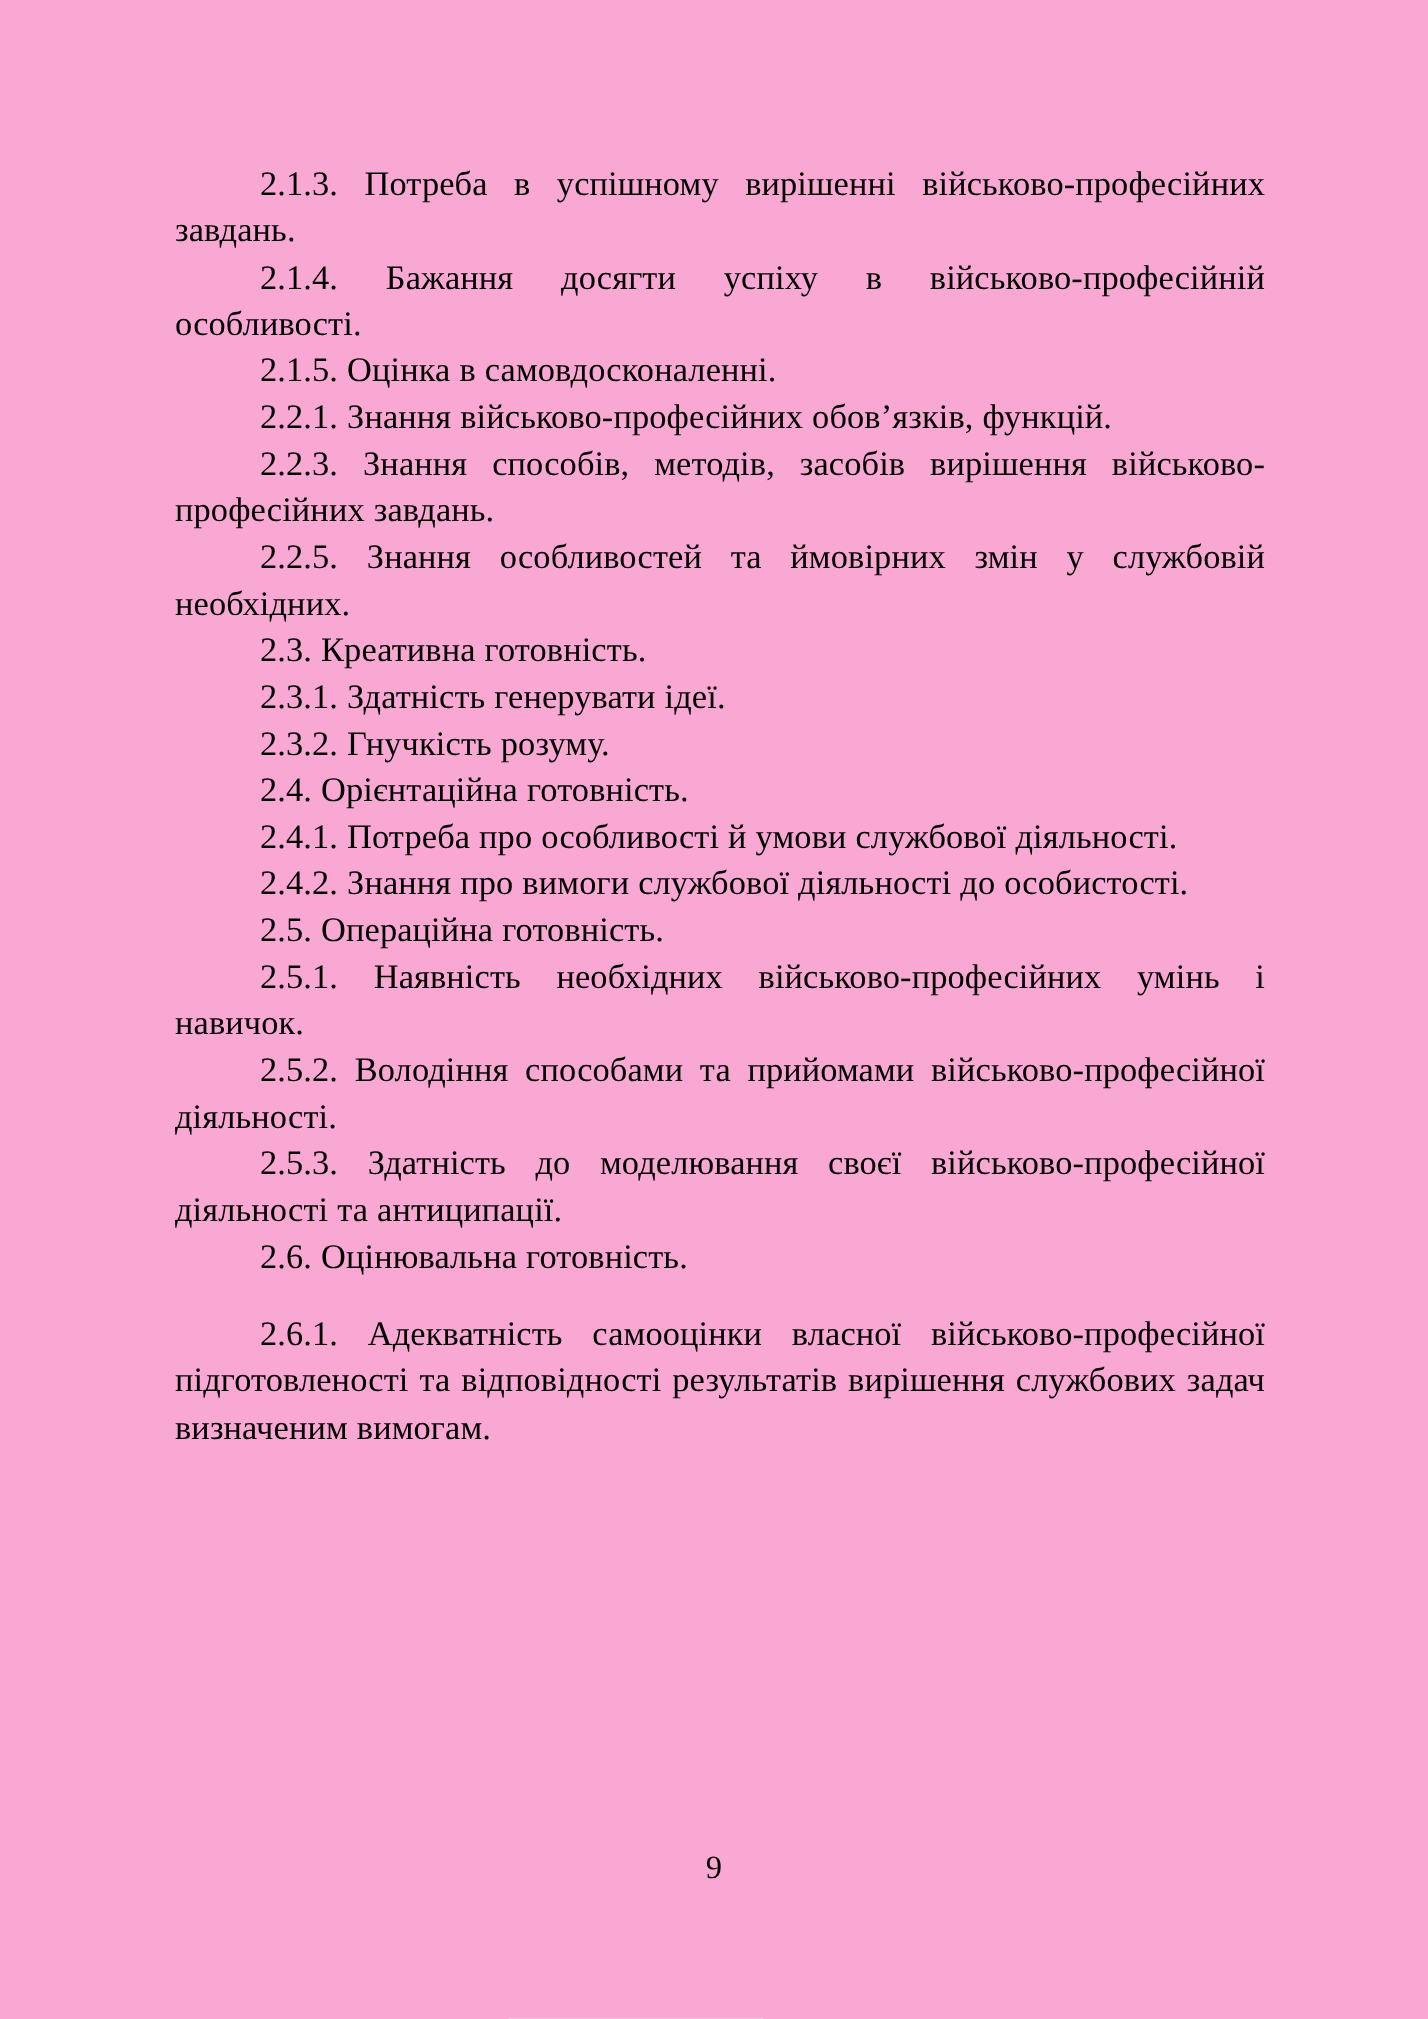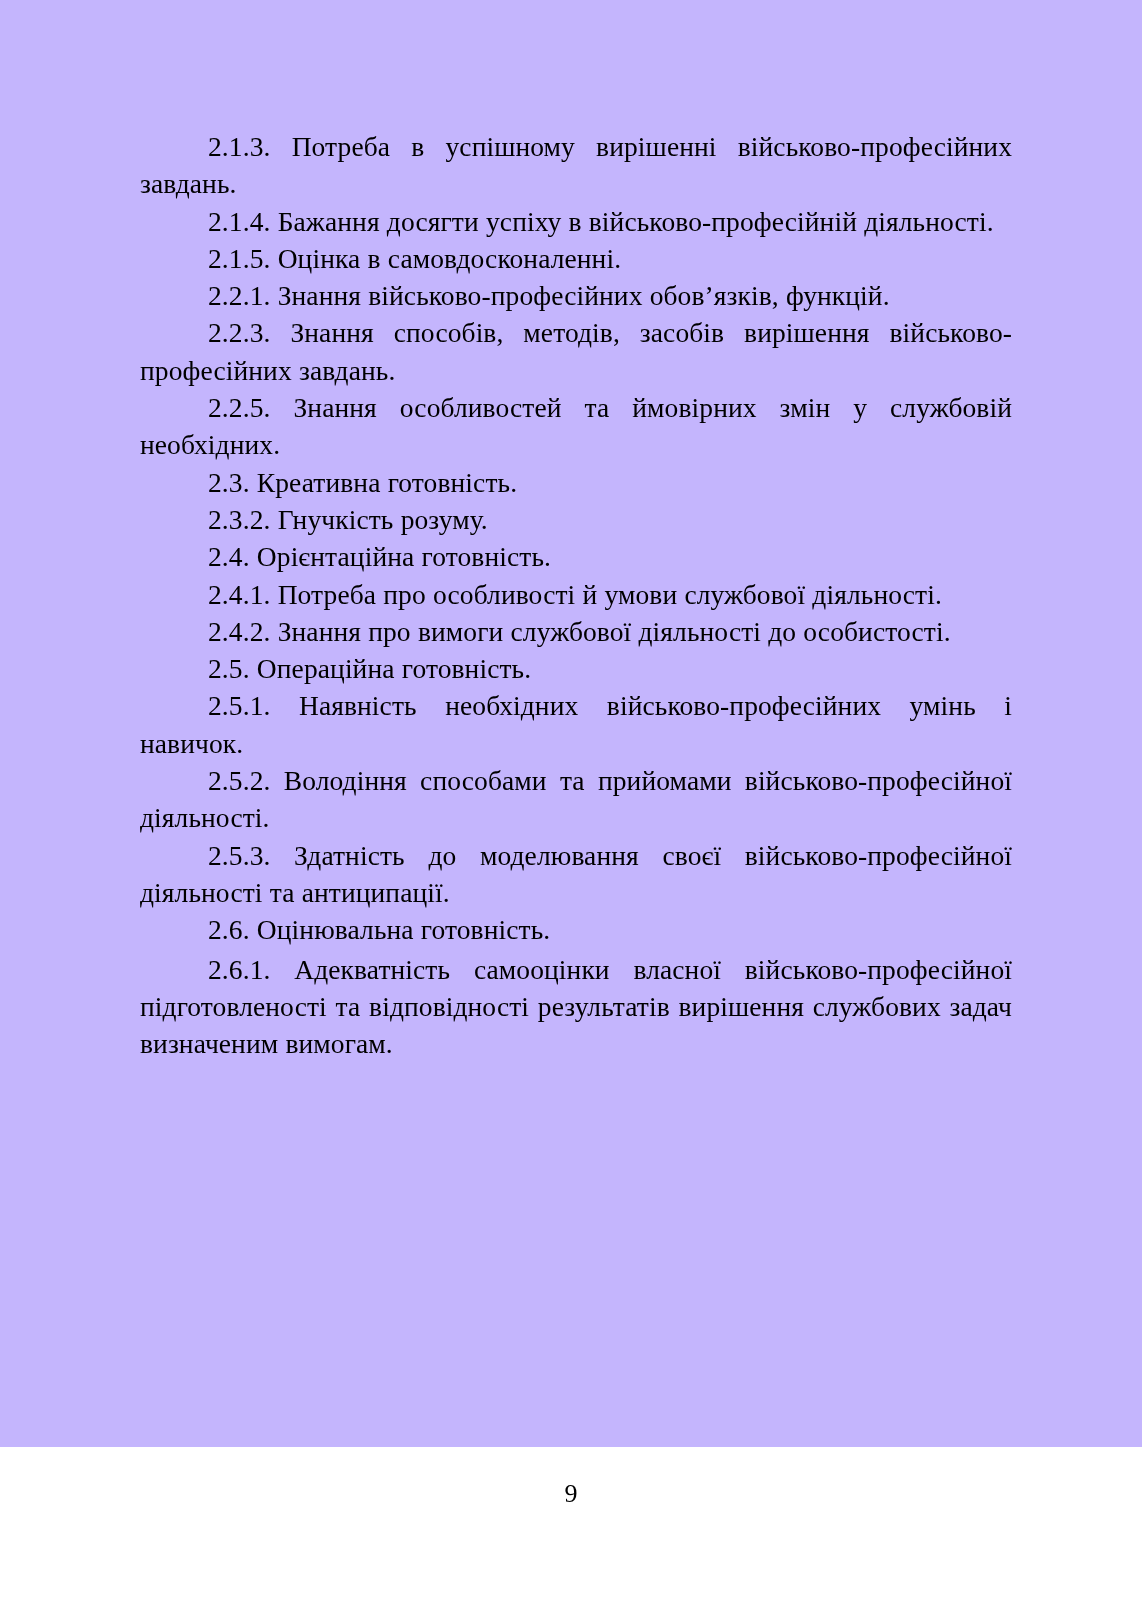--- a/index.html
+++ b/index.html
@@ -14,22 +14,22 @@
     font-family: "Liberation Serif", "DejaVu Serif", serif;
     color: #000000;
     overflow: hidden;
   }
 
   .page {
     position: absolute;
     left: 0;
     top: 0;
     width: 1142px;
-    height: 1447px;
-    background: #c4b5fd;
+    height: 1615px;
+    background: #f9a8d4;
   }
 
   .text-column {
     position: absolute;
     left: 140px;
     top: 128px;
     width: 872px;
   }
 
   p.para {
@@ -40,21 +40,21 @@
     text-indent: 68px;
     font-size: 27.5px;
     line-height: 37.3px;
     letter-spacing: 0.1px;
     word-spacing: 0.2px;
     -webkit-hyphens: none;
     hyphens: none;
   }
 
   p.para.gap-before {
-    margin-top: 2px;
+    margin-top: 25px;
   }
 
   
 
   .page-number {
     position: absolute;
     left: 0;
     top: 1478px;
     width: 1142px;
     text-align: center;
@@ -66,35 +66,36 @@
 </style>
 </head>
 <body>
 
 <div class="page">
 
   <div class="text-column">
 
     <p class="para">2.1.3. Потреба в успішному вирішенні військово-професійних завдань.</p>
 
-    <p class="para">2.1.4. Бажання досягти успіху в військово-професійній діяльності.</p>
+    <p class="para">2.1.4. Бажання досягти успіху в військово-професійній особливості.</p>
 
     <p class="para">2.1.5. Оцінка в самовдосконаленні.</p>
 
 
     <p class="para">2.2.1. Знання військово-професійних обов’язків, функцій.</p>
 
 
     <p class="para">2.2.3. Знання способів, методів, засобів вирішення військово-професійних завдань.</p>
 
 
     <p class="para">2.2.5. Знання особливостей та ймовірних змін у службовій необхідних.</p>
 
     <p class="para">2.3. Креативна готовність.</p>
 
+    <p class="para">2.3.1. Здатність генерувати ідеї.</p>
 
     <p class="para">2.3.2. Гнучкість розуму.</p>
 
     <p class="para">2.4. Орієнтаційна готовність.</p>
 
     <p class="para">2.4.1. Потреба про особливості й умови службової діяльності.</p>
 
     <p class="para">2.4.2. Знання про вимоги службової діяльності до особистості.</p>
 
     <p class="para">2.5. Операційна готовність.</p>

